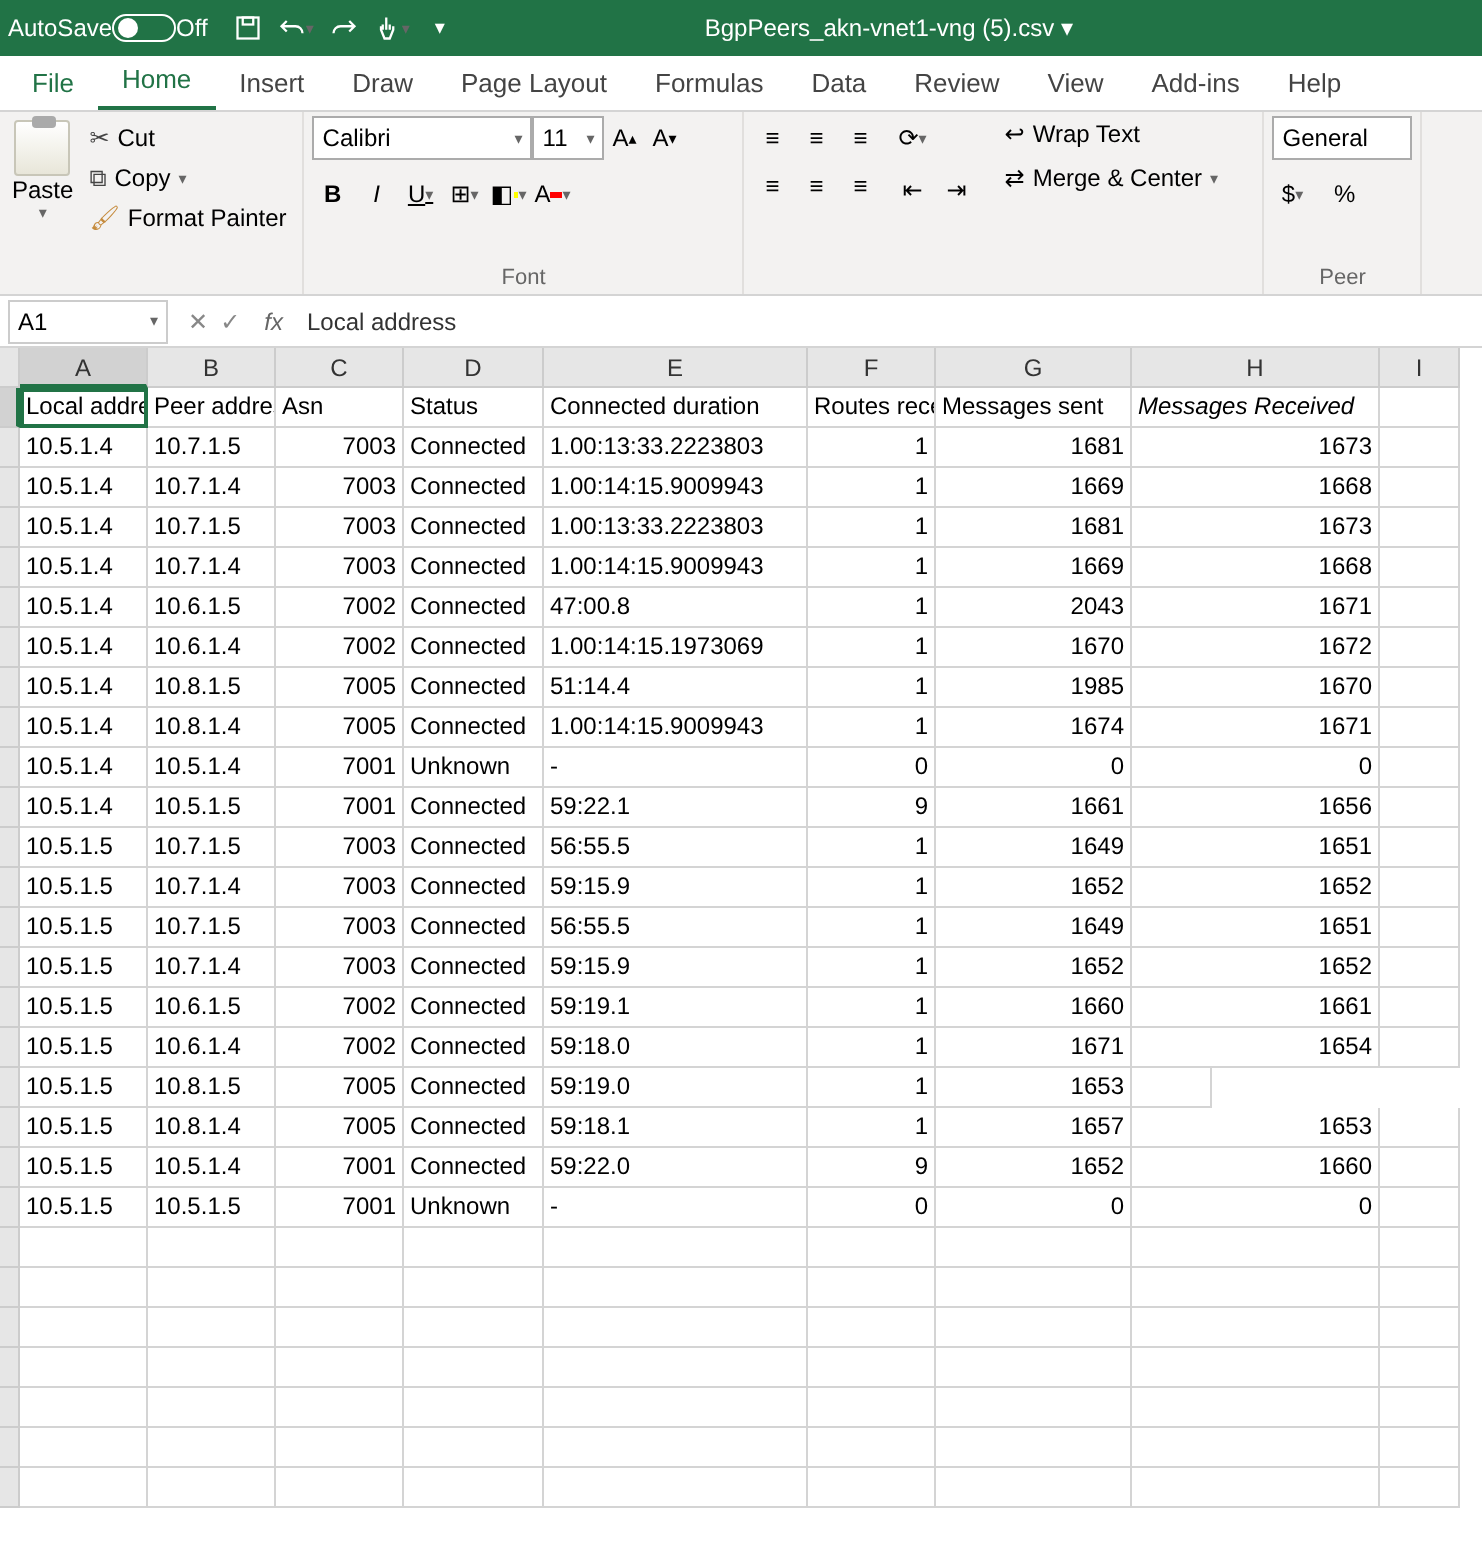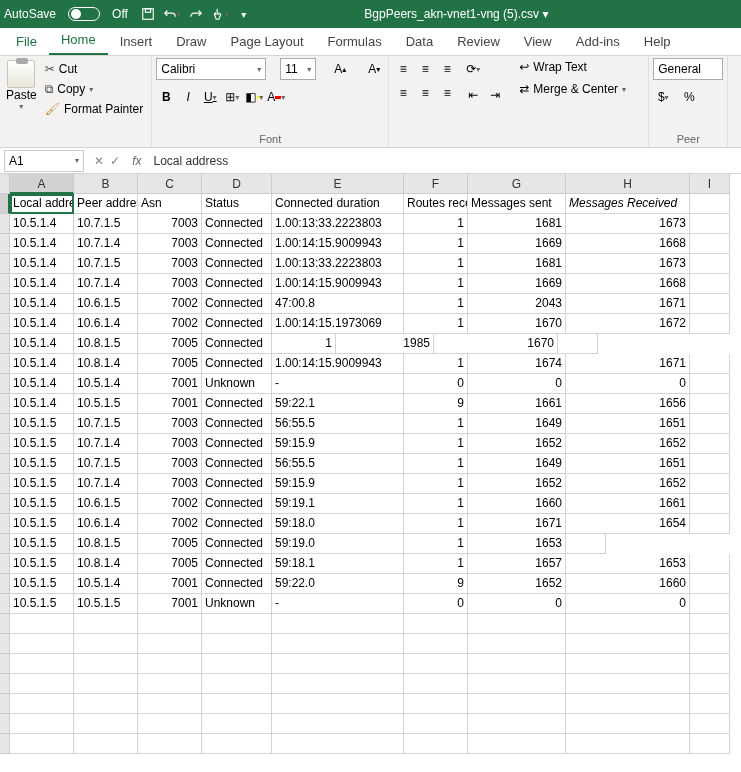--- a/index.html
+++ b/index.html
@@ -1,19 +1,19 @@
 <!DOCTYPE html>
 <html><head>
 <meta charset="utf-8">
 <style>
 * { box-sizing: border-box; margin: 0; padding: 0; font-family: "Segoe UI", Arial, sans-serif; }
 body { background: #fff; font-size: 12px; overflow: hidden; width: 741px; height: 772px; }
 
 .titlebar { background: #217346; color: #fff; height: 28px; display: flex; align-items: center; padding: 0 4px; font-size: 12px; }
-.titlebar .autosave { display: flex; align-items: center; gap: 12px; margin-right: 8px; }
+.titlebar .autosave { display: flex; align-items: center; gap: 0; margin-right: 8px; }
 .titlebar .toggle { width: 32px; height: 14px; border: 1px solid #fff; border-radius: 8px; display: flex; align-items: center; padding: 0 2px; }
 .titlebar .knob { width: 10px; height: 10px; border-radius: 50%; background: #fff; }
 .titlebar .qat-btn { width: 22px; height: 22px; display: flex; align-items: center; justify-content: center; color: #fff; margin: 0 1px; cursor: pointer; }
 .titlebar .filename { flex: 1; text-align: center; padding-right: 80px; }
 
 .tabs { display: flex; background: #fff; border-bottom: 1px solid #d4d4d4; height: 28px; align-items: flex-end; padding-left: 4px; gap: 0; }
 .tab { padding: 6px 12px; font-size: 13px; color: #444; cursor: pointer; }
 .tab.file { color: #217346; }
 .tab.active { color: #217346; border-bottom: 2px solid #217346; font-weight: 400; }
 
@@ -24,21 +24,21 @@
 
 .paste-col { display: flex; flex-direction: column; align-items: center; gap: 0; padding: 2px; }
 .paste-icon { width: 28px; height: 28px; background: linear-gradient(#fff, #e8e6d9); border: 1px solid #c8c6b8; border-radius: 2px; position: relative; }
 .paste-icon::before { content:""; position:absolute; top:-3px; left:8px; width:12px; height:6px; background:#aaa; border-radius:2px; }
 .clip-col { display: flex; flex-direction: column; gap: 2px; padding-top: 2px; }
 .clip-btn { display: flex; align-items: center; gap: 4px; padding: 2px 4px; cursor: pointer; font-size: 12px; }
 .cut-icon { color:#444; }
 .copy-icon { color:#444; }
 .brush-icon { color:#c58b3d; }
 
-.font-top { display: flex; gap: 14px; align-items: flex-end; }
+.font-top { display: flex; gap: 0; align-items: flex-end; }
 .font-name { width: 110px; height: 22px; border: 1px solid #ababab; background: #fff; font-size: 12px; padding: 0 4px; display:flex; align-items:center; justify-content:space-between; }
 .font-size { width: 36px; height: 22px; border: 1px solid #ababab; background: #fff; font-size: 12px; padding: 0 4px; display:flex; align-items:center; justify-content:space-between;}
 .sm-btn { width: 20px; height: 22px; border: 1px solid transparent; display:flex; align-items:center; justify-content:center; cursor:pointer; font-size:12px; }
 .font-bottom { display: flex; gap: 2px; margin-top: 6px; align-items:center; }
 .b { font-weight: bold; }
 .i { font-style: italic; }
 .u { text-decoration: underline; }
 .color-sw { width: 14px; height: 3px; display:inline-block; }
 .yl { background:#ffff00; }
 .rd { background:#ff0000; }
@@ -366,20 +366,21 @@
             <div class="cell num" style="width: 64px;">1</div>
             <div class="cell num" style="width: 98px;">1670</div>
             <div class="cell num" style="width: 124px;">1672</div>
             <div class="cell" style="width: 40px;"></div>
           </div>
           <div class="gr">
             <div class="cell" style="width: 64px;">10.5.1.4</div>
             <div class="cell" style="width: 64px;">10.8.1.5</div>
             <div class="cell num" style="width: 64px;">7005</div>
             <div class="cell" style="width: 70px;">Connected</div>
+            <div class="cell" style="width: 132px;">51:14.4</div>
             <div class="cell num" style="width: 64px;">1</div>
             <div class="cell num" style="width: 98px;">1985</div>
             <div class="cell num" style="width: 124px;">1670</div>
             <div class="cell" style="width: 40px;"></div>
           </div>
           <div class="gr">
             <div class="cell" style="width: 64px;">10.5.1.4</div>
             <div class="cell" style="width: 64px;">10.8.1.4</div>
             <div class="cell num" style="width: 64px;">7005</div>
             <div class="cell" style="width: 70px;">Connected</div>

